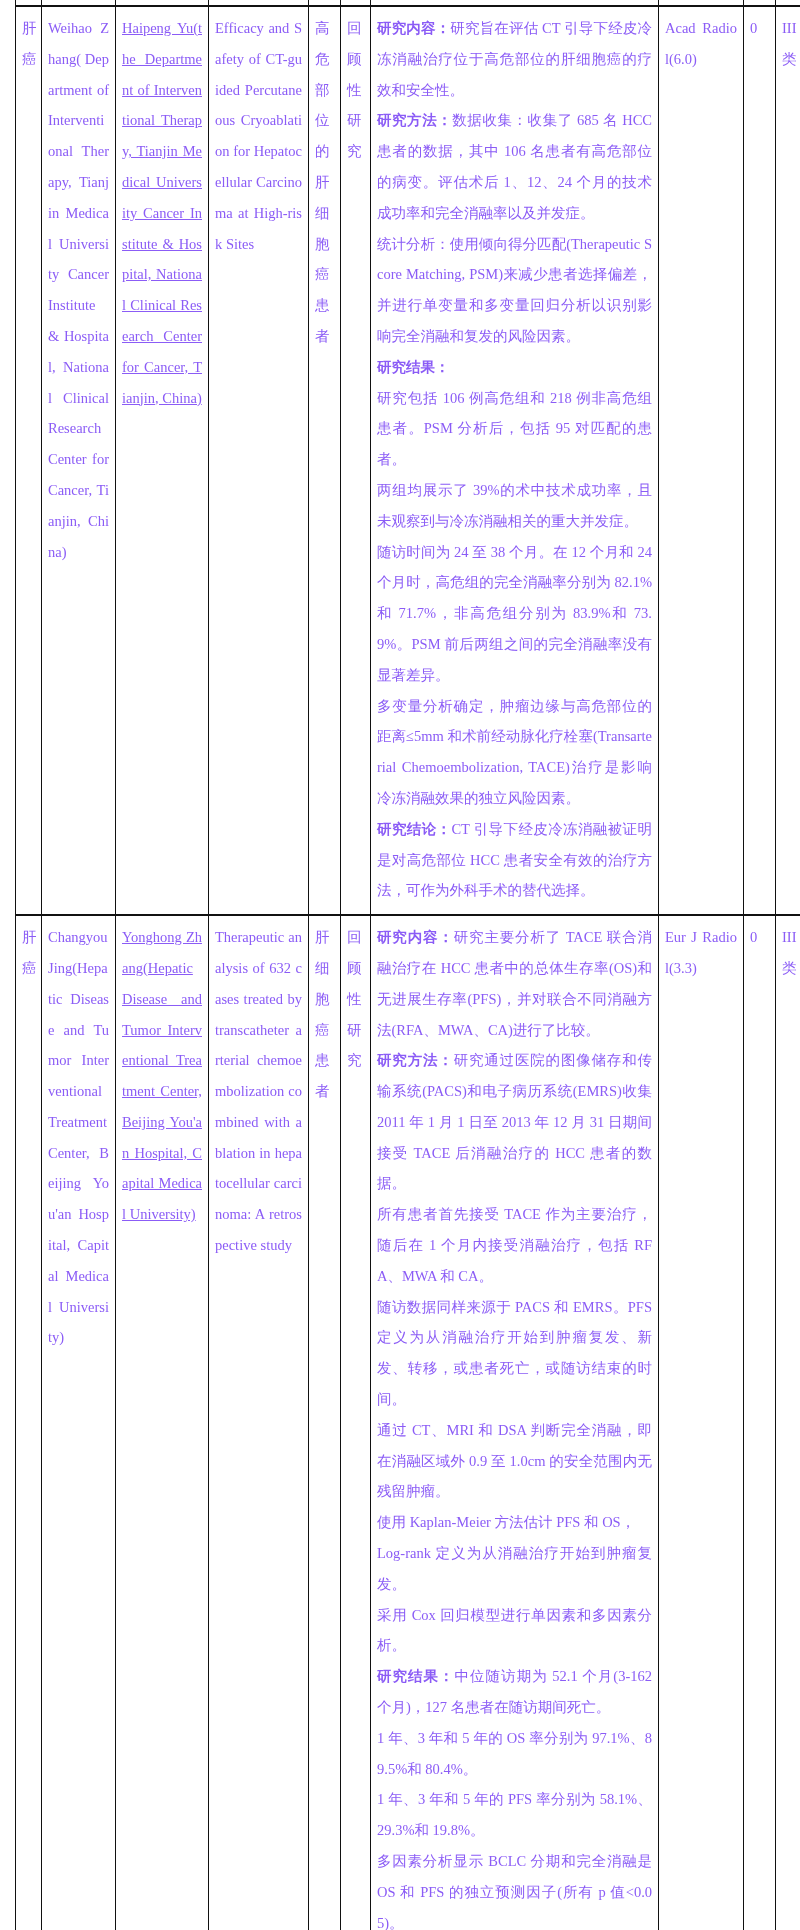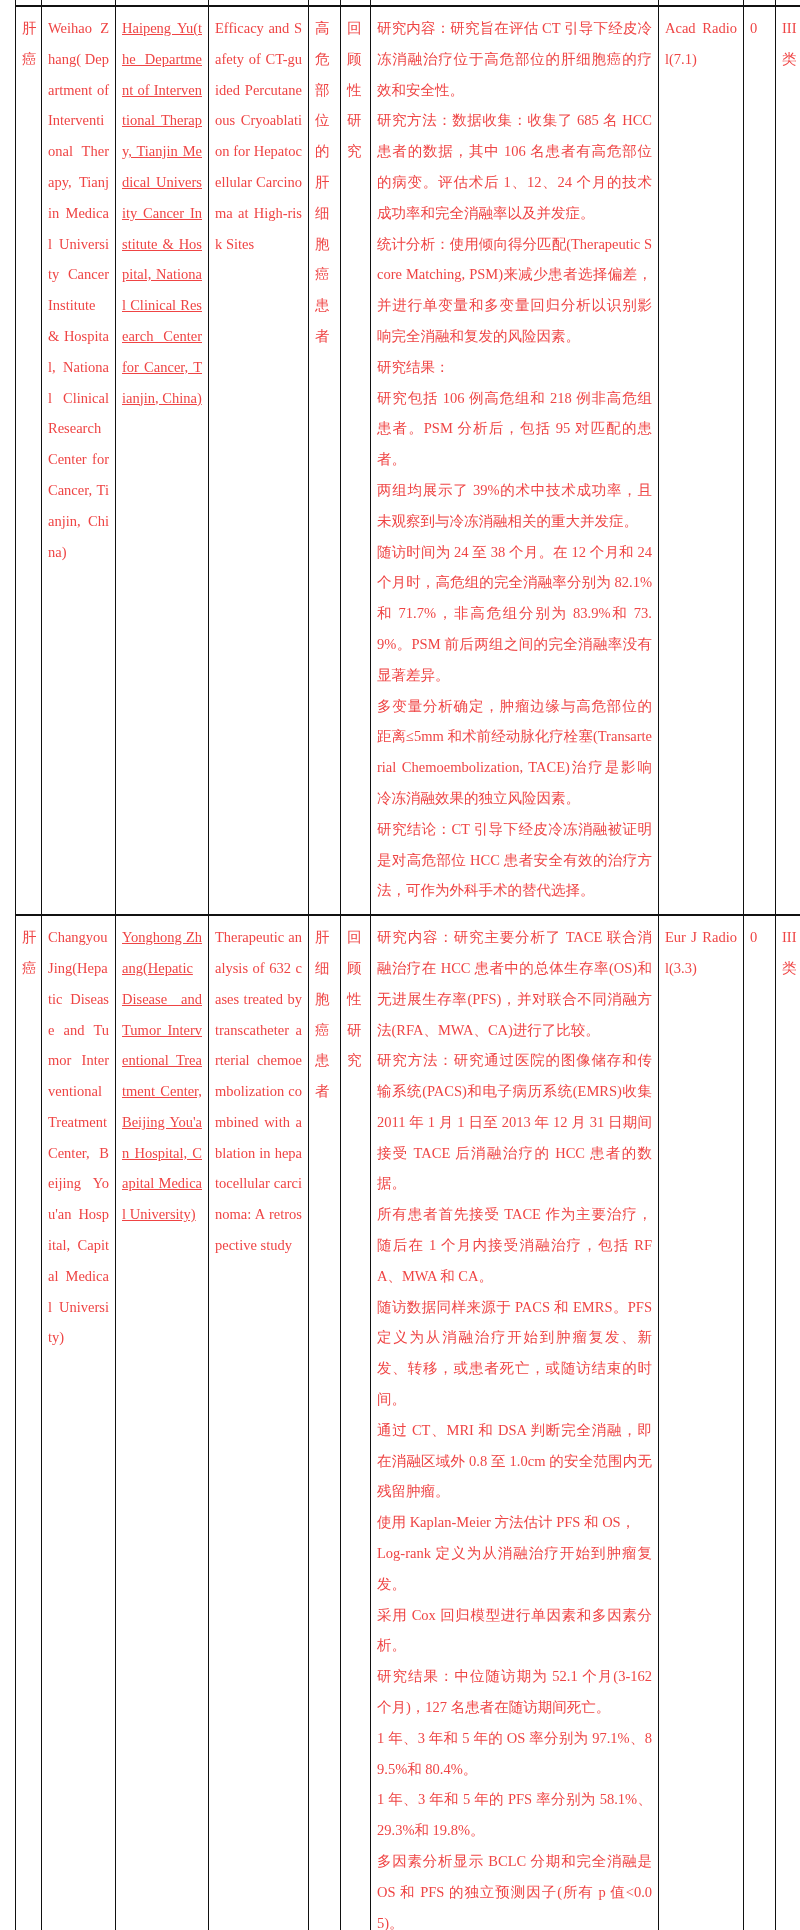--- a/index.html
+++ b/index.html
@@ -2,21 +2,21 @@
 <html><head>
 <meta charset="utf-8">
 <style>
   html,body{margin:0;padding:0;background:#ffffff;}
   #page{
     position:relative;
     width:800px;height:1930px;
     overflow:hidden;
     background:#ffffff;
     font-family:"Liberation Serif","DejaVu Serif",serif;
-    color:#ef4444;
+    color:#8b5cf6;
   }
   table.doc{
     position:absolute;left:15px;top:0;
     border-collapse:collapse;
     table-layout:fixed;
     width:790px;
   }
   table.doc td{
     border:1px solid #111;
     vertical-align:top;
@@ -36,21 +36,21 @@
   td.c-cancer{padding-left:6px;padding-right:4px;}
   td.c-author{padding-left:5px;padding-right:5px;font-family:Liberation Serif, serif;}
   td.c-inst{padding-left:4px;padding-right:4px;text-decoration:underline;}
   td.c-title{padding-left:6px;padding-right:7px;}
   td.c-pop,td.c-design{padding-left:7px;padding-right:7px;margin-top:40px;}
   td.c-content{padding-left:7px;padding-right:7px;}
   td.c-journal{padding-left:9px;padding-right:16px;}
   td.c-cite{padding-left:9px;padding-right:4px;}
   td.c-class{padding-left:7px;padding-right:4px;}
   .para{margin:0;text-align:justify;}
-  .para b{font-weight:normal;}
+  .para b{font-weight:bold;}
 </style>
 </head>
 <body>
 
 <div id="page">
   <table class="doc">
     <colgroup>
       <col style="width:26px">
         <col style="width:74px">
         <col style="width:93px">
@@ -87,38 +87,38 @@
             <p class="para"><b>研究内容：</b>研究旨在评估 CT 引导下经皮冷冻消融治疗位于高危部位的肝细胞癌的疗效和安全性。</p>
             <p class="para"><b>研究方法：</b>数据收集：收集了 685 名 HCC 患者的数据，其中 106 名患者有高危部位的病变。评估术后 1、12、24 个月的技术成功率和完全消融率以及并发症。</p>
             <p class="para">统计分析：使用倾向得分匹配(Therapeutic Score Matching, PSM)来减少患者选择偏差，并进行单变量和多变量回归分析以识别影响完全消融和复发的风险因素。</p>
             <p class="para"><b>研究结果：</b></p>
             <p class="para">研究包括 106 例高危组和 218 例非高危组患者。PSM 分析后，包括 95 对匹配的患者。</p>
             <p class="para">两组均展示了 39%的术中技术成功率，且未观察到与冷冻消融相关的重大并发症。</p>
             <p class="para">随访时间为 24 至 38 个月。在 12 个月和 24 个月时，高危组的完全消融率分别为 82.1%和 71.7%，非高危组分别为 83.9%和 73.9%。PSM 前后两组之间的完全消融率没有显著差异。</p>
             <p class="para">多变量分析确定，肿瘤边缘与高危部位的距离≤5mm 和术前经动脉化疗栓塞(Transarterial Chemoembolization, TACE)治疗是影响冷冻消融效果的独立风险因素。</p>
             <p class="para"><b>研究结论：</b>CT 引导下经皮冷冻消融被证明是对高危部位 HCC 患者安全有效的治疗方法，可作为外科手术的替代选择。</p>
           </td>
-      <td class="c-journal">Acad Radiol(7.1)</td>
+      <td class="c-journal">Acad Radiol(6.0)</td>
       <td class="c-cite">0</td>
       <td class="c-class">III 类</td>
     </tr>
 
     <tr class="datarow">
       <td class="c-cancer">肝癌</td>
       <td class="c-author">Changyou Jing(Hepatic Disease and Tumor Interventional Treatment Center, Beijing You'an Hospital, Capital Medical University)</td>
       <td class="c-inst">Yonghong Zhang(Hepatic Disease and Tumor Interventional Treatment Center, Beijing You'an Hospital, Capital Medical University)</td>
       <td class="c-title">Therapeutic analysis of 632 cases treated by transcatheter arterial chemoembolization combined with ablation in hepatocellular carcinoma: A retrospective study</td>
       <td class="c-pop">肝细胞癌患者</td>
       <td class="c-design">回顾性研究</td>
       <td class="c-content">
             <p class="para"><b>研究内容：</b>研究主要分析了 TACE 联合消融治疗在 HCC 患者中的总体生存率(OS)和无进展生存率(PFS)，并对联合不同消融方法(RFA、MWA、CA)进行了比较。</p>
             <p class="para"><b>研究方法：</b>研究通过医院的图像储存和传输系统(PACS)和电子病历系统(EMRS)收集 2011 年 1 月 1 日至 2013 年 12 月 31 日期间接受 TACE 后消融治疗的 HCC 患者的数据。</p>
             <p class="para">所有患者首先接受 TACE 作为主要治疗，随后在 1 个月内接受消融治疗，包括 RFA、MWA 和 CA。</p>
             <p class="para">随访数据同样来源于 PACS 和 EMRS。PFS 定义为从消融治疗开始到肿瘤复发、新发、转移，或患者死亡，或随访结束的时间。</p>
-            <p class="para">通过 CT、MRI 和 DSA 判断完全消融，即在消融区域外 0.8 至 1.0cm 的安全范围内无残留肿瘤。</p>
+            <p class="para">通过 CT、MRI 和 DSA 判断完全消融，即在消融区域外 0.9 至 1.0cm 的安全范围内无残留肿瘤。</p>
             <p class="para">使用 Kaplan-Meier 方法估计 PFS 和 OS，</p>
             <p class="para">Log-rank 定义为从消融治疗开始到肿瘤复发。</p>
             <p class="para">采用 Cox 回归模型进行单因素和多因素分析。</p>
             <p class="para"><b>研究结果：</b>中位随访期为 52.1 个月(3-162 个月)，127 名患者在随访期间死亡。</p>
             <p class="para">1 年、3 年和 5 年的 OS 率分别为 97.1%、89.5%和 80.4%。</p>
             <p class="para">1 年、3 年和 5 年的 PFS 率分别为 58.1%、29.3%和 19.8%。</p>
             <p class="para">多因素分析显示 BCLC 分期和完全消融是 OS 和 PFS 的独立预测因子(所有 p 值&lt;0.05)。</p>
           </td>
       <td class="c-journal">Eur J Radiol(3.3)</td>
       <td class="c-cite">0</td>

